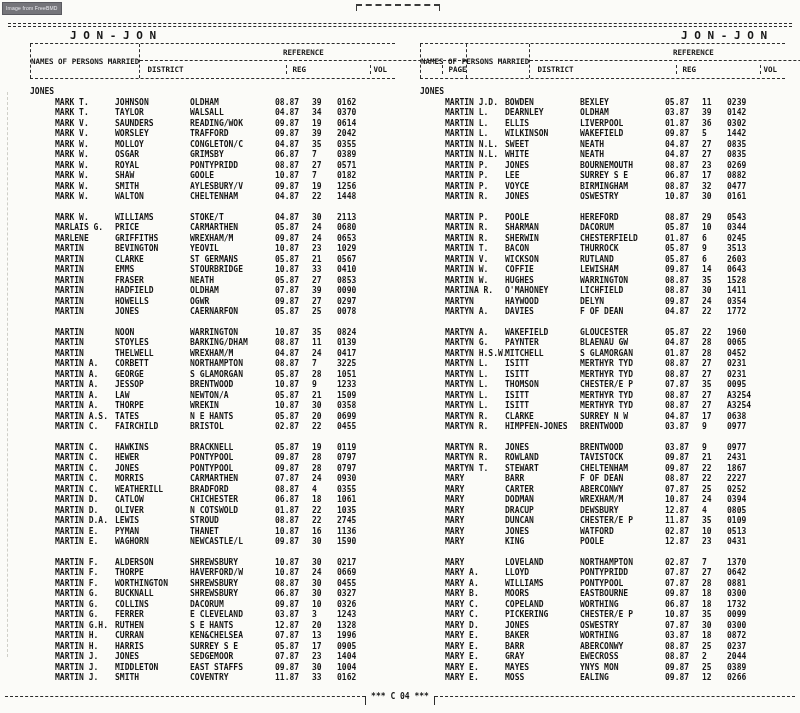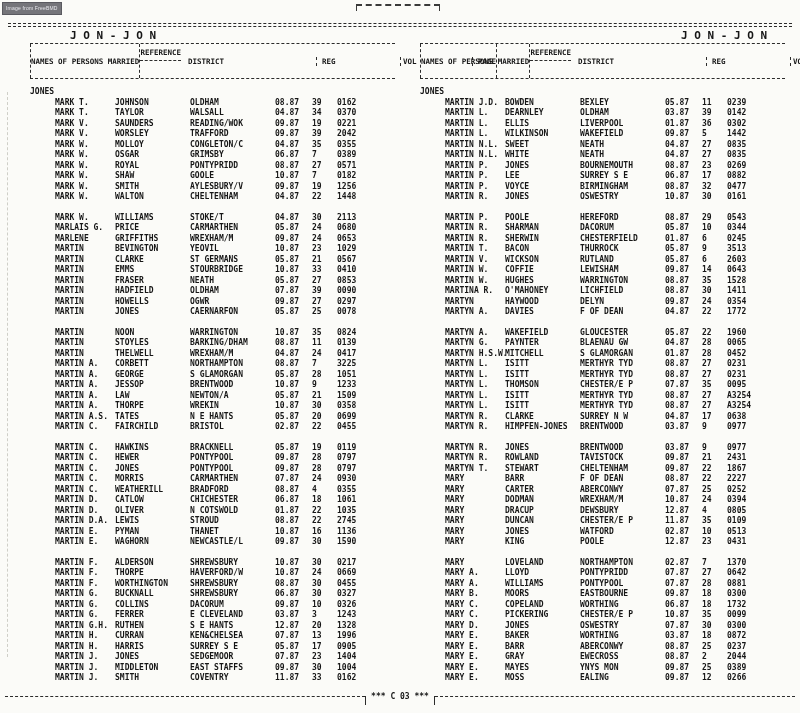--- a/index.html
+++ b/index.html
@@ -48,30 +48,30 @@
   .thead{
     display:flex;height:36px;box-sizing:border-box;
     border-top:1px dashed #2b2b2b;border-bottom:1px dashed #2b2b2b;
     font-size:7.5px;font-weight:bold;
   }
   .th-names{
     width:182px;box-sizing:border-box;border-left:1px dashed #2b2b2b;
     display:flex;align-items:center;justify-content:center;text-align:center;white-space:pre;
   }
   .th-ref{
-    flex:1;display:flex;flex-direction:row;box-sizing:border-box;
+    flex:1;display:flex;flex-direction:column;box-sizing:border-box;
     border-left:1px dashed #2b2b2b;border-right:1px dashed #2b2b2b;
   }
   .th-ref-top{
     height:16px;border-bottom:1px dashed #2b2b2b;
     display:flex;align-items:center;justify-content:center;white-space:pre;
   }
   .th-sub{flex:1;display:flex;align-items:center;white-space:pre;gap:47px;}
   .th-district{width:88px;box-sizing:border-box;padding-left:7px;}
-  .th-reg{width:37px;box-sizing:border-box;border-left:1px dashed #2b2b2b;padding-left:5px;}
+  .th-reg{width:37px;box-sizing:border-box;border-left:1px dashed #2b2b2b;padding-left:5px;margin-left:11px;}
   .th-vol{width:25px;box-sizing:border-box;border-left:1px dashed #2b2b2b;padding-left:2px;}
   .th-page{flex:1;box-sizing:border-box;border-left:1px dashed #2b2b2b;padding-left:5px;}
 
   .tbody{margin-top:8px;font-size:8px;font-weight:bold;}
   .group-label{height:10.5px;line-height:10.5px;white-space:pre;}
   .block{margin-bottom:10px;}
   .row{display:flex;height:10.5px;line-height:10.5px;white-space:pre;}
   .c{flex-shrink:0;overflow:visible;}
   .c-given{width:85px;box-sizing:border-box;padding-left:25px;}
   .c-surname{width:75px;}
@@ -118,21 +118,21 @@
           <span class="th-vol">VOL</span>
           <span class="th-page">PAGE</span>
         </div>
       </div>
     </div>
     <div class="tbody">
         <div class="group-label">JONES</div>
         <div class="block">
           <div class="row"><span class="c c-given">MARK T.</span><span class="c c-surname">JOHNSON</span><span class="c c-district">OLDHAM</span><span class="c c-reg">08.87</span><span class="c c-vol">39</span><span class="c c-page">0162</span></div>
           <div class="row"><span class="c c-given">MARK T.</span><span class="c c-surname">TAYLOR</span><span class="c c-district">WALSALL</span><span class="c c-reg">04.87</span><span class="c c-vol">34</span><span class="c c-page">0370</span></div>
-          <div class="row"><span class="c c-given">MARK V.</span><span class="c c-surname">SAUNDERS</span><span class="c c-district">READING/WOK</span><span class="c c-reg">09.87</span><span class="c c-vol">19</span><span class="c c-page">0221</span></div>
+          <div class="row"><span class="c c-given">MARK V.</span><span class="c c-surname">SAUNDERS</span><span class="c c-district">READING/WOK</span><span class="c c-reg">09.87</span><span class="c c-vol">19</span><span class="c c-page">0614</span></div>
           <div class="row"><span class="c c-given">MARK V.</span><span class="c c-surname">WORSLEY</span><span class="c c-district">TRAFFORD</span><span class="c c-reg">09.87</span><span class="c c-vol">39</span><span class="c c-page">2042</span></div>
           <div class="row"><span class="c c-given">MARK W.</span><span class="c c-surname">MOLLOY</span><span class="c c-district">CONGLETON/C</span><span class="c c-reg">04.87</span><span class="c c-vol">35</span><span class="c c-page">0355</span></div>
           <div class="row"><span class="c c-given">MARK W.</span><span class="c c-surname">OSGAR</span><span class="c c-district">GRIMSBY</span><span class="c c-reg">06.87</span><span class="c c-vol">7</span><span class="c c-page">0389</span></div>
           <div class="row"><span class="c c-given">MARK W.</span><span class="c c-surname">ROYAL</span><span class="c c-district">PONTYPRIDD</span><span class="c c-reg">08.87</span><span class="c c-vol">27</span><span class="c c-page">0571</span></div>
           <div class="row"><span class="c c-given">MARK W.</span><span class="c c-surname">SHAW</span><span class="c c-district">GOOLE</span><span class="c c-reg">10.87</span><span class="c c-vol">7</span><span class="c c-page">0182</span></div>
           <div class="row"><span class="c c-given">MARK W.</span><span class="c c-surname">SMITH</span><span class="c c-district">AYLESBURY/V</span><span class="c c-reg">09.87</span><span class="c c-vol">19</span><span class="c c-page">1256</span></div>
           <div class="row"><span class="c c-given">MARK W.</span><span class="c c-surname">WALTON</span><span class="c c-district">CHELTENHAM</span><span class="c c-reg">04.87</span><span class="c c-vol">22</span><span class="c c-page">1448</span></div>
         </div>
         <div class="block">
           <div class="row"><span class="c c-given">MARK W.</span><span class="c c-surname">WILLIAMS</span><span class="c c-district">STOKE/T</span><span class="c c-reg">04.87</span><span class="c c-vol">30</span><span class="c c-page">2113</span></div>
@@ -265,16 +265,16 @@
           <div class="row"><span class="c c-given">MARY E.</span><span class="c c-surname">MOSS</span><span class="c c-district">EALING</span><span class="c c-reg">09.87</span><span class="c c-vol">12</span><span class="c c-page">0266</span></div>
         </div>
       </div>
   </section>
 
 </div>
 
 <div class="bottom-rule">
   <div class="seg"></div>
   <div class="tick"></div>
-  <span class="frame-label">*** C 03 ***</span>
+  <span class="frame-label">*** C 04 ***</span>
   <div class="tick"></div>
   <div class="seg"></div>
 </div>
 
 </body></html>

